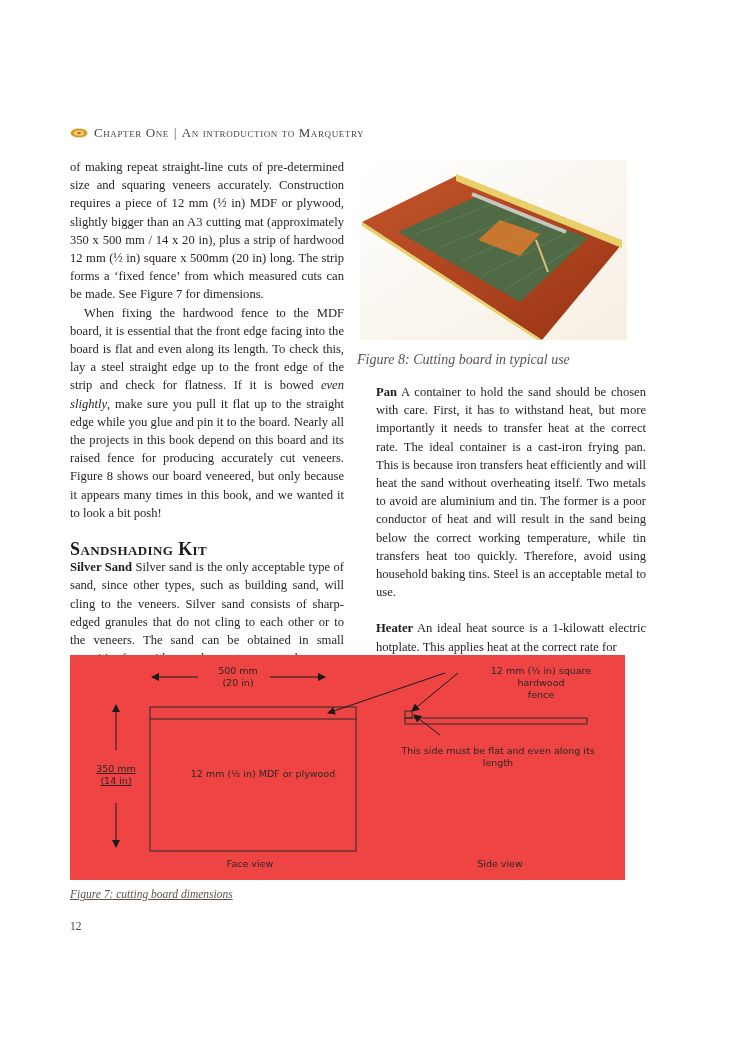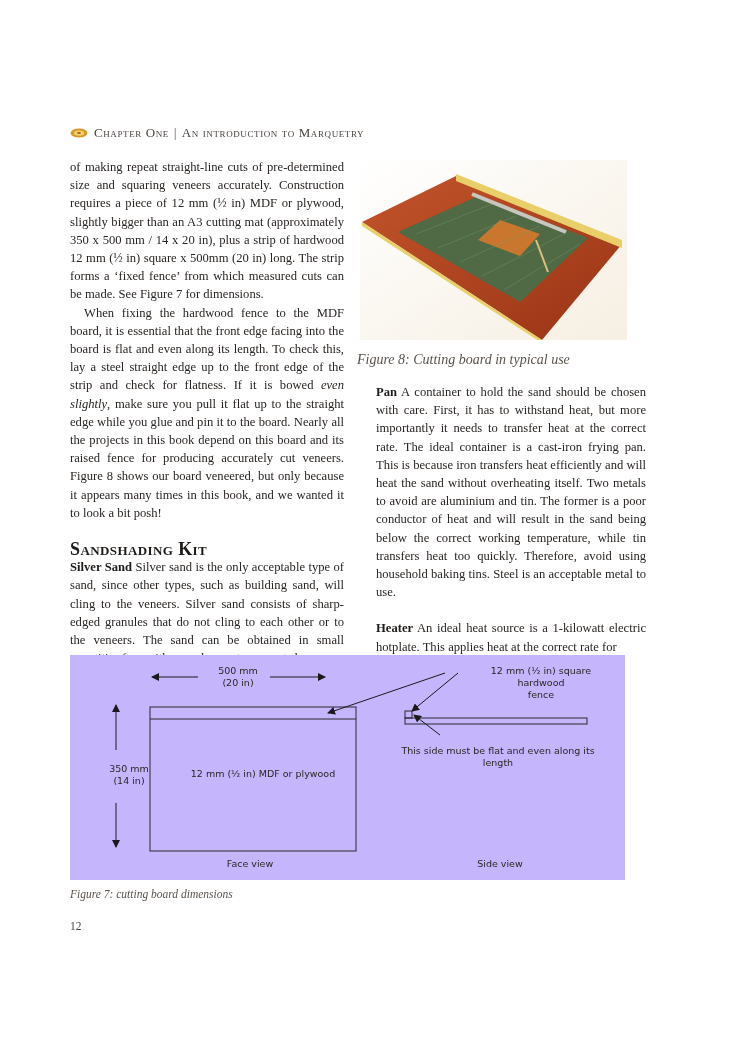--- a/index.html
+++ b/index.html
@@ -23,28 +23,28 @@
       margin-top: 18px !important; font-weight: bold; font-size: 18px; letter-spacing: 0.4px;
       font-variant: small-caps; color: #1f1b18;
     }
     .run-in { font-weight: bold; color: #1f1b18; }
     .gap { height: 18px; }
     .photo-wrap { position: absolute; left: 360px; top: 160px; width: 267px; height: 180px; }
     .fig8-caption {
       position: absolute; left: 357px; top: 352px; font-style: italic; font-size: 14px; color: #5a524b;
     }
     .diagram-panel {
-      position: absolute; left: 70px; top: 655px; width: 555px; height: 225px; background: #c4b5fd;
+      position: absolute; left: 70px; top: 655px; width: 555px; height: 225px; background: #ef4444;
     }
     .diagram-panel .lbl {
       position: absolute; font-family: "DejaVu Sans", sans-serif; font-size: 9.5px; color: #2b2724;
       text-align: center; line-height: 12px;
     }
     .fig7-caption {
-      position: absolute; left: 70px; top: 888px; font-style: italic; font-size: 11.5px; color: #5a524b;
+      position: absolute; left: 70px; top: 888px; font-style: italic; font-size: 11.5px; color: #5a524b; text-decoration: underline;
     }
     .page-number { position: absolute; left: 70px; top: 920px; font-size: 11.5px; color: #4a4440; }
   </style>
 </head>
 <body>
 
 <div class="running-head">
   <svg class="chapter-icon" viewBox="0 0 18 10">
     <ellipse cx="9" cy="5" rx="8.5" ry="4.5" fill="#d89a2a"></ellipse>
     <ellipse cx="9" cy="5" rx="5" ry="2.6" fill="#f3d36a"></ellipse>
@@ -115,21 +115,21 @@
     <line x1="375" y1="18" x2="258" y2="58" stroke="#1a1a1a" stroke-width="1" marker-end="url(#ah)"></line>
     <line x1="388" y1="18" x2="342" y2="56" stroke="#1a1a1a" stroke-width="1" marker-end="url(#ah)"></line>
     <rect x="335" y="56" width="7" height="7" fill="none" stroke="#2a2a2a"></rect>
     <rect x="335" y="63" width="182" height="6" fill="none" stroke="#2a2a2a"></rect>
     <line x1="370" y1="80" x2="344" y2="60" stroke="#1a1a1a" stroke-width="1" marker-end="url(#ah)"></line>
   </svg>
   <div class="lbl" style="left:138px;top:10px;width:60px;">
     <div>500 mm</div>
     <div>(20 in)</div>
   </div>
-  <div class="lbl" style="left:29px;top:108px;width:60px;">
+  <div class="lbl" style="left:16px;top:108px;width:60px;text-decoration:underline;">
     <div>350 mm</div>
     <div>(14 in)</div>
   </div>
   <div class="lbl" style="left:100px;top:113px;width:186px;">12 mm (½ in) MDF or plywood</div>
   <div class="lbl" style="left:396px;top:10px;width:150px;">
     <div>12 mm (½ in) square hardwood</div>
     <div>fence</div>
   </div>
   <div class="lbl" style="left:318px;top:90px;width:220px;">This side must be flat and even along its length</div>
   <div class="lbl" style="left:140px;top:203px;width:80px;">Face view</div>

